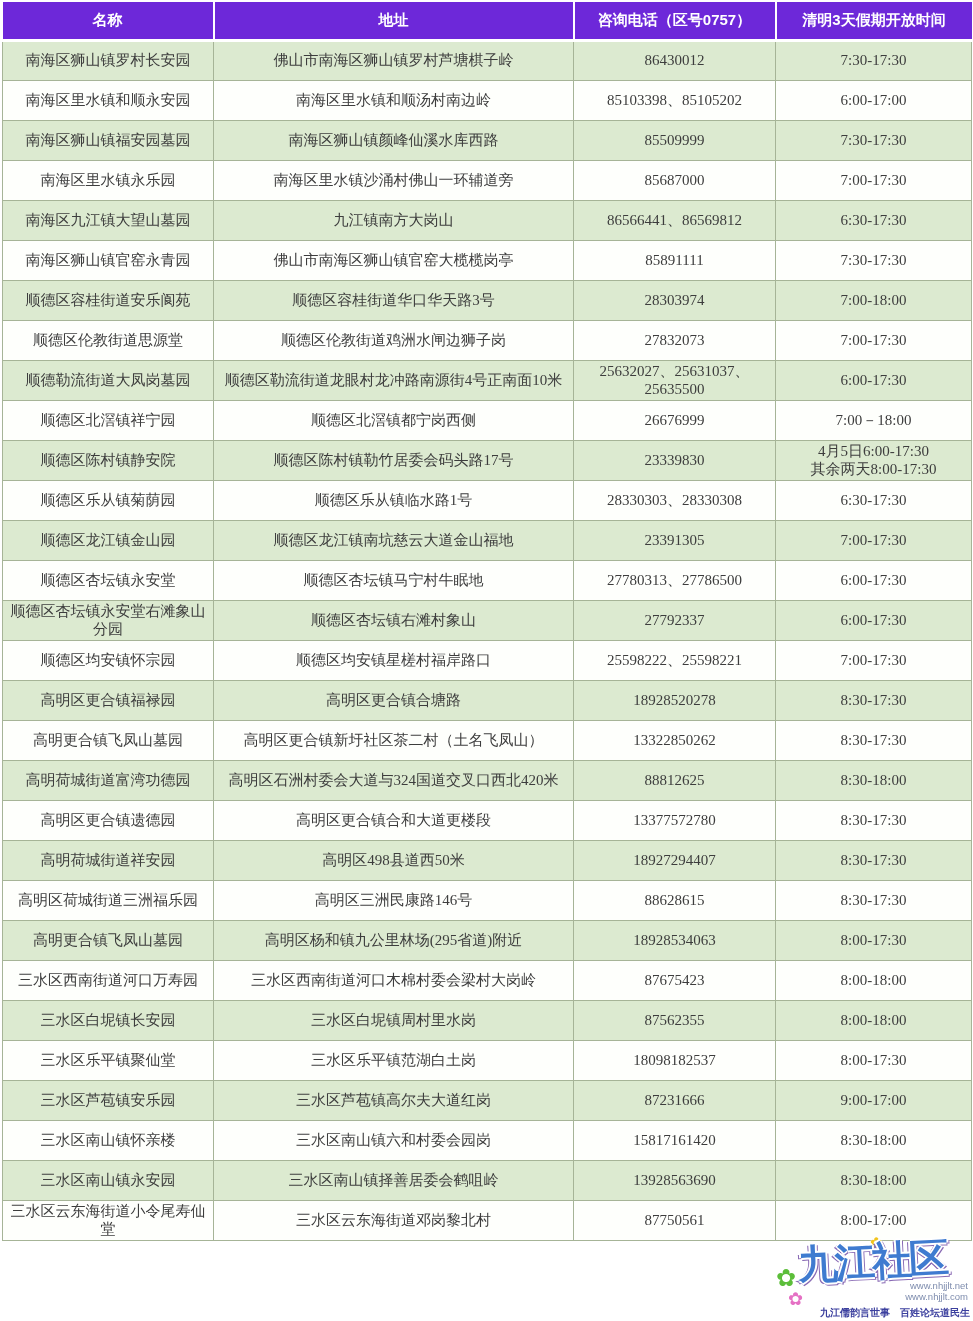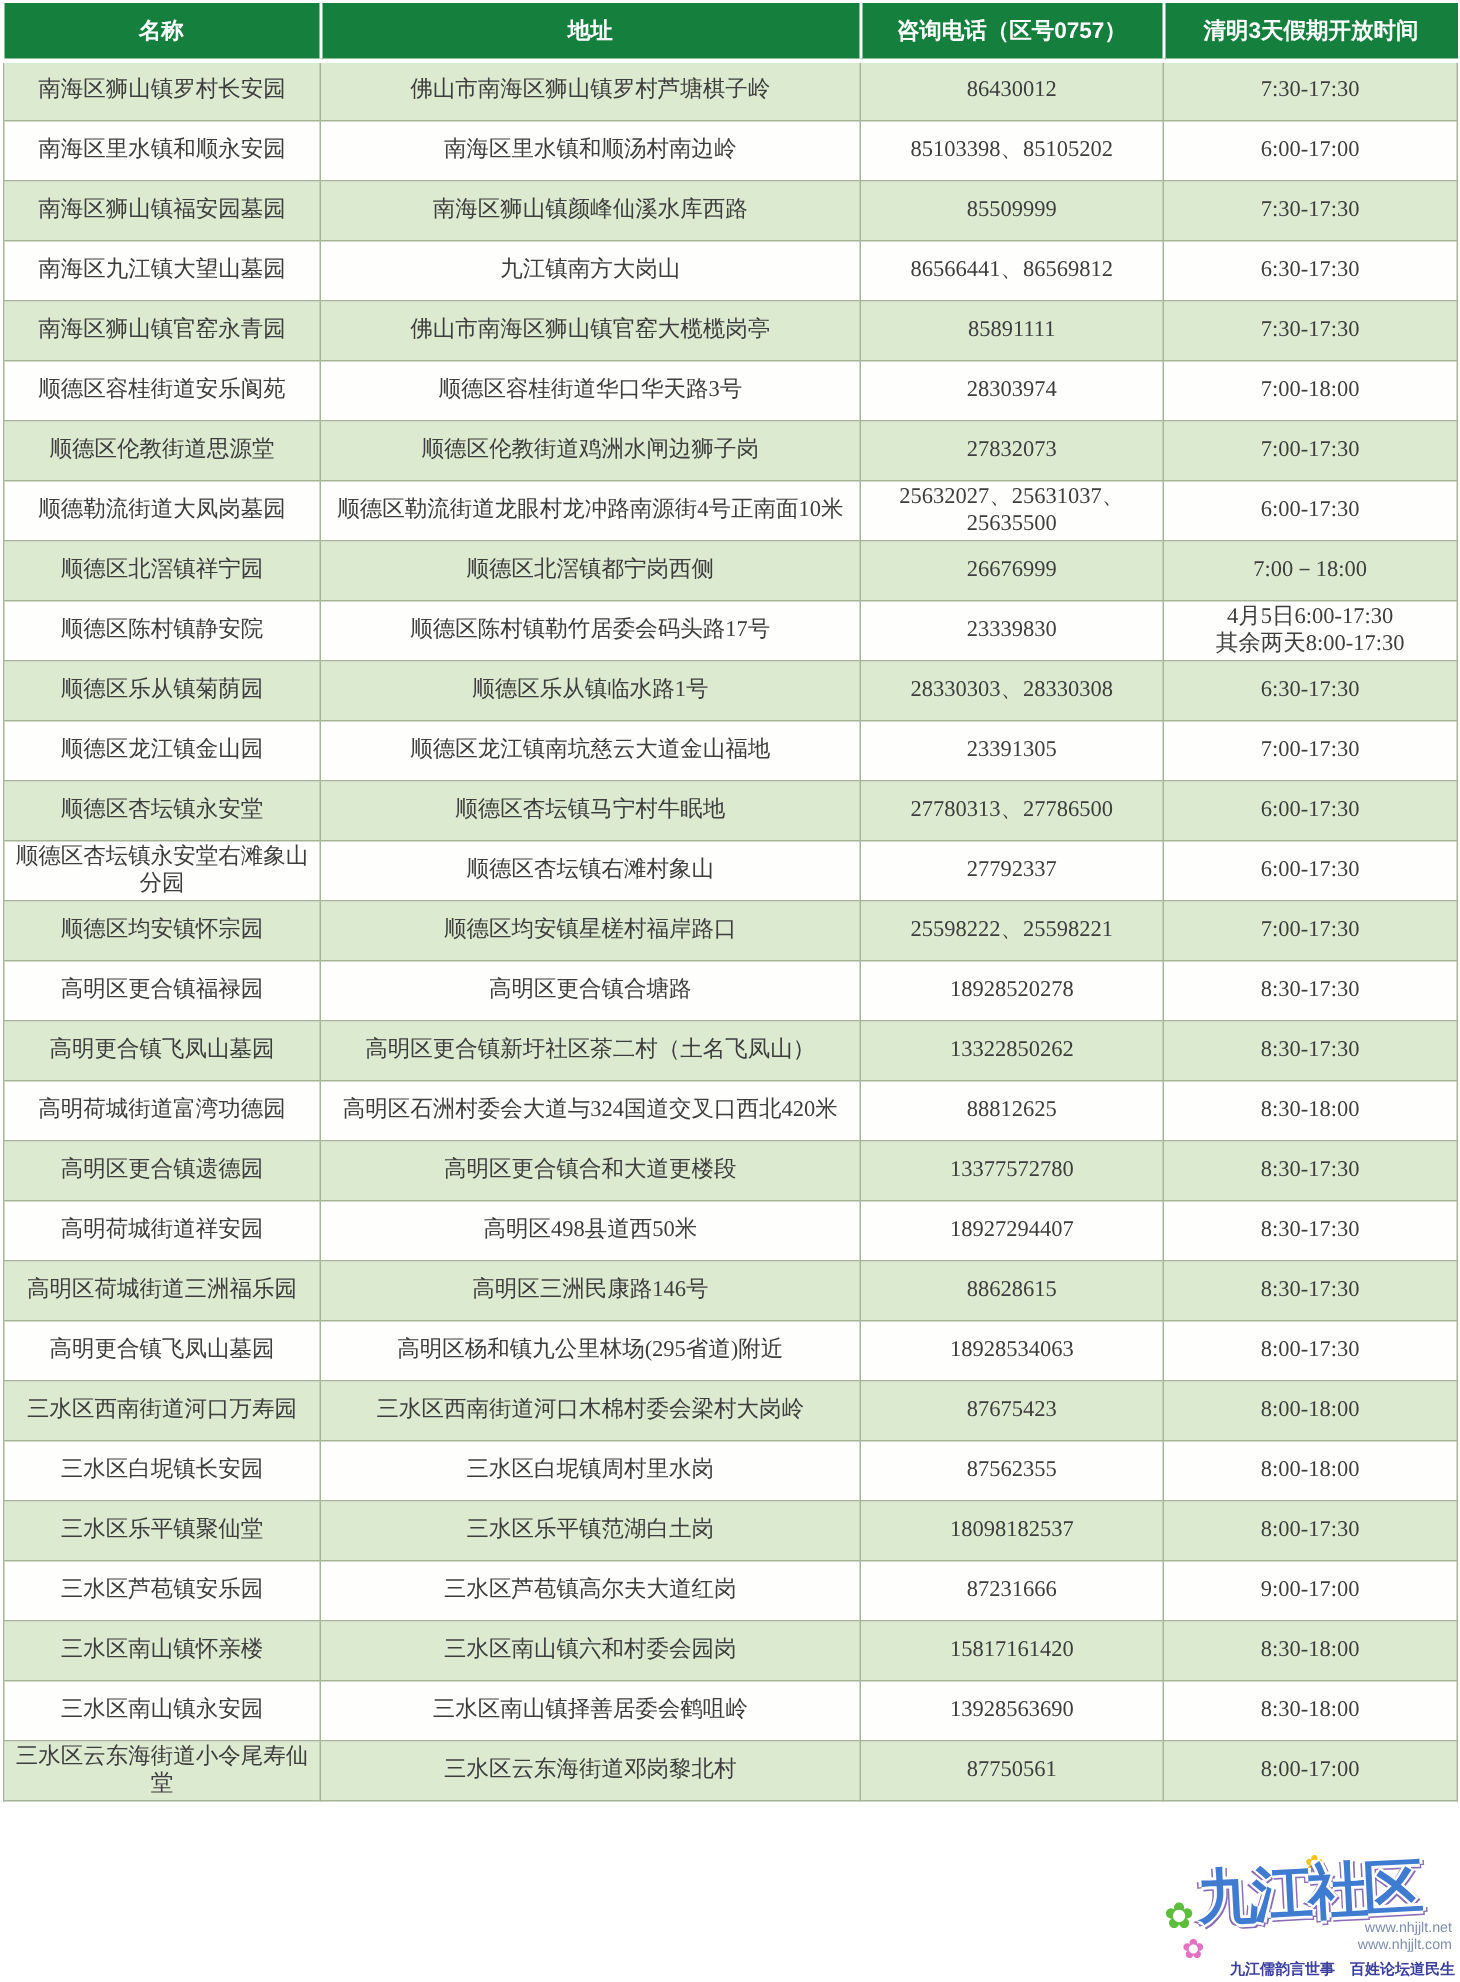--- a/index.html
+++ b/index.html
@@ -16,21 +16,21 @@
     width: 969px;
     table-layout: fixed;
     border-collapse: collapse;
   }
   col.c1 { width: 211px; }
   col.c2 { width: 360px; }
   col.c3 { width: 202px; }
   col.c4 { width: 196px; }
 
   thead th {
-    background: #15803d;
+    background: #6d28d9;
     color: #ffffff;
     font-family: "Liberation Sans", "DejaVu Sans", sans-serif;
     font-weight: bold;
     font-size: 15px;
     height: 38px;
     text-align: center;
     vertical-align: middle;
     border-left: 2px solid #ffffff;
     border-bottom: 3px solid #ffffff;
   }
@@ -137,20 +137,26 @@
       <td class="c-phone">85103398、85105202</td>
       <td class="c-hours">6:00-17:00</td>
     </tr>
         <tr>
       <td class="c-name">南海区狮山镇福安园墓园</td>
       <td class="c-addr">南海区狮山镇颜峰仙溪水库西路</td>
       <td class="c-phone">85509999</td>
       <td class="c-hours">7:30-17:30</td>
     </tr>
         <tr>
+      <td class="c-name">南海区里水镇永乐园</td>
+      <td class="c-addr">南海区里水镇沙涌村佛山一环辅道旁</td>
+      <td class="c-phone">85687000</td>
+      <td class="c-hours">7:00-17:30</td>
+    </tr>
+        <tr>
       <td class="c-name">南海区九江镇大望山墓园</td>
       <td class="c-addr">九江镇南方大岗山</td>
       <td class="c-phone">86566441、86569812</td>
       <td class="c-hours">6:30-17:30</td>
     </tr>
         <tr>
       <td class="c-name">南海区狮山镇官窑永青园</td>
       <td class="c-addr">佛山市南海区狮山镇官窑大榄榄岗亭</td>
       <td class="c-phone">85891111</td>
       <td class="c-hours">7:30-17:30</td>

